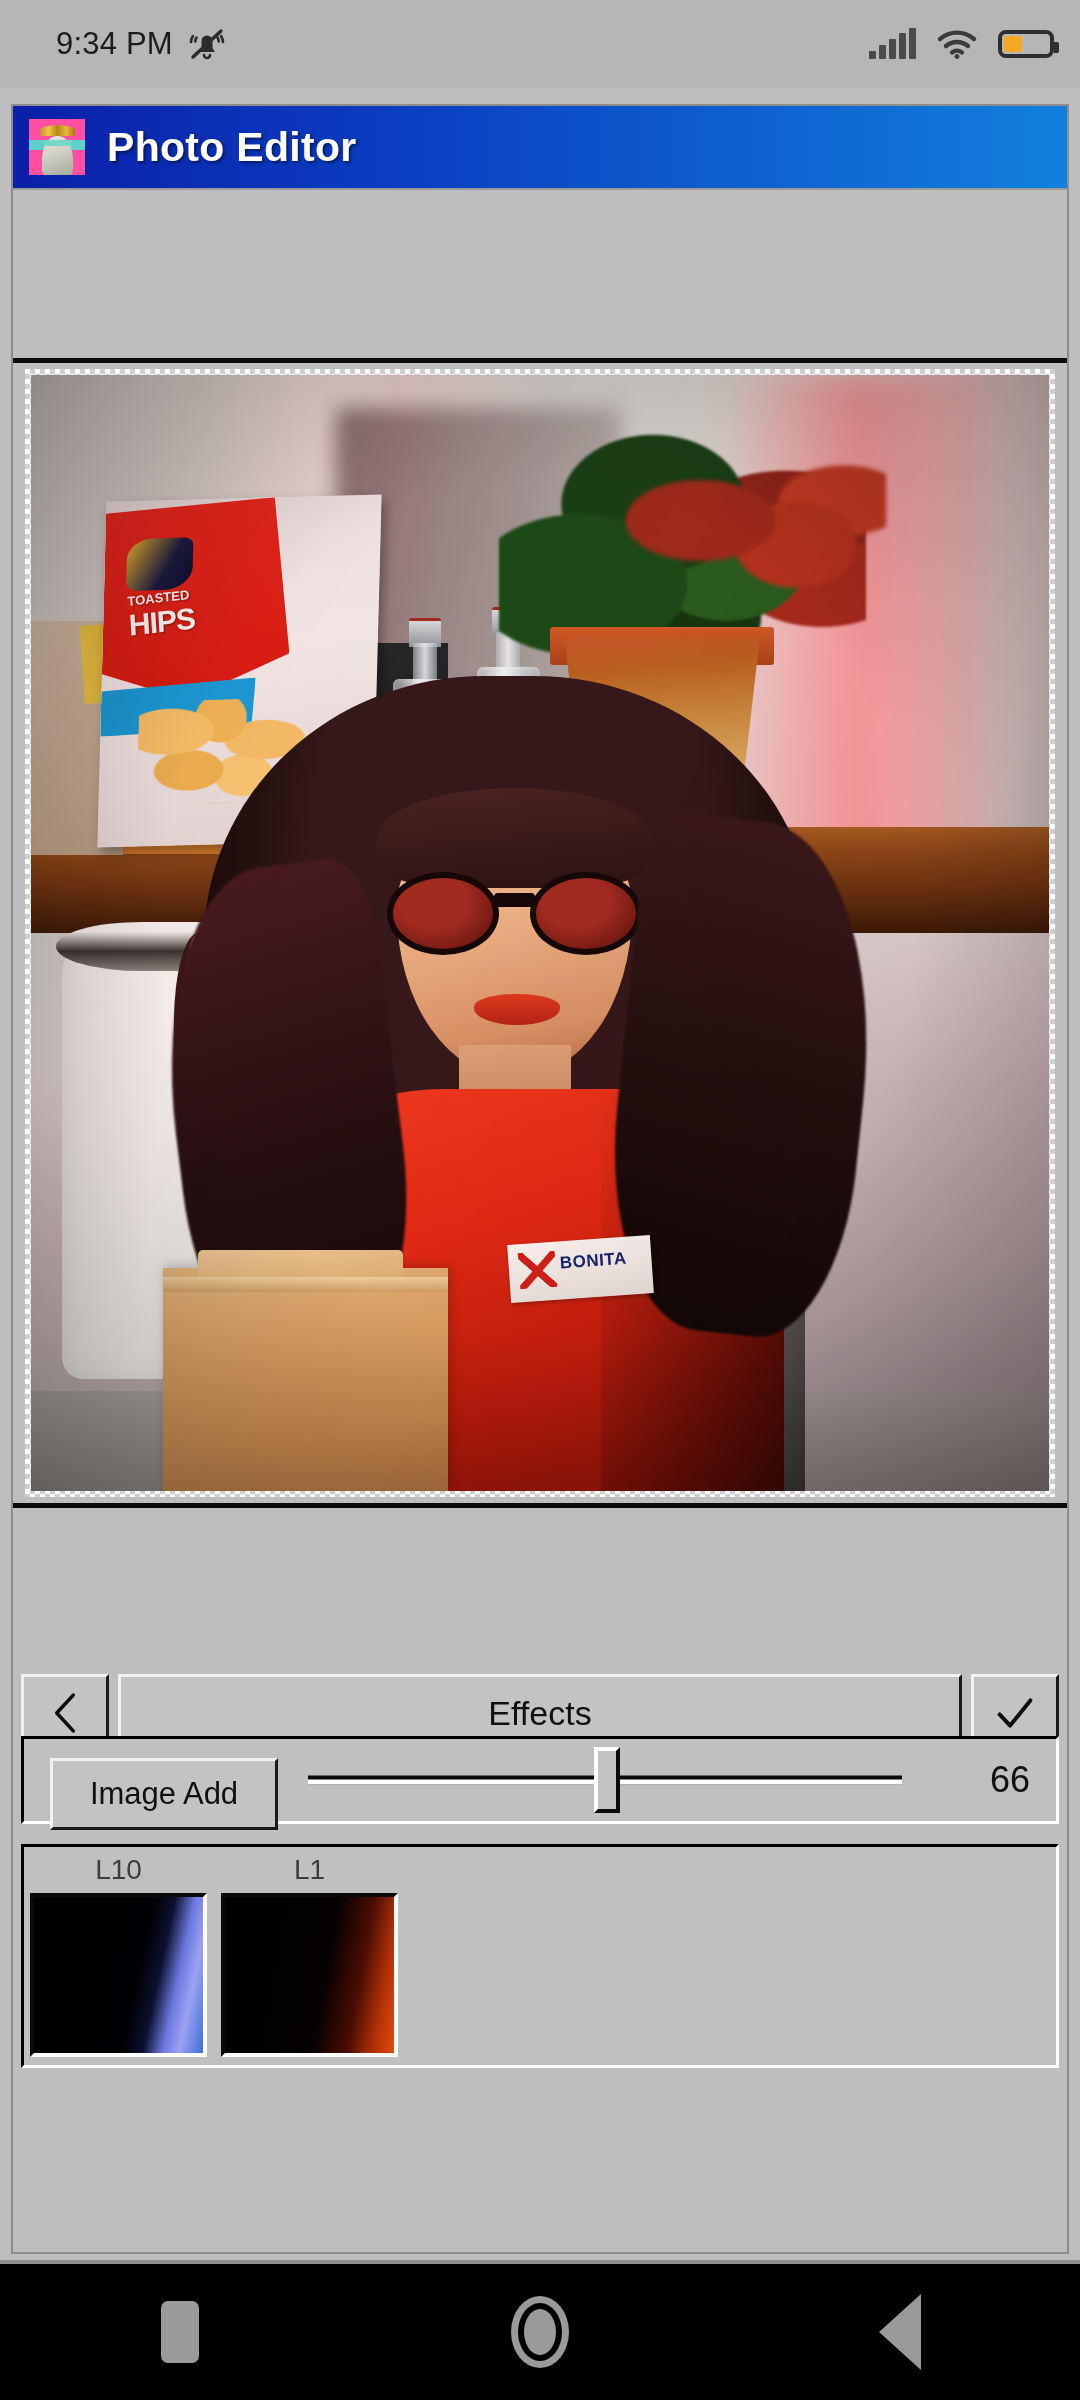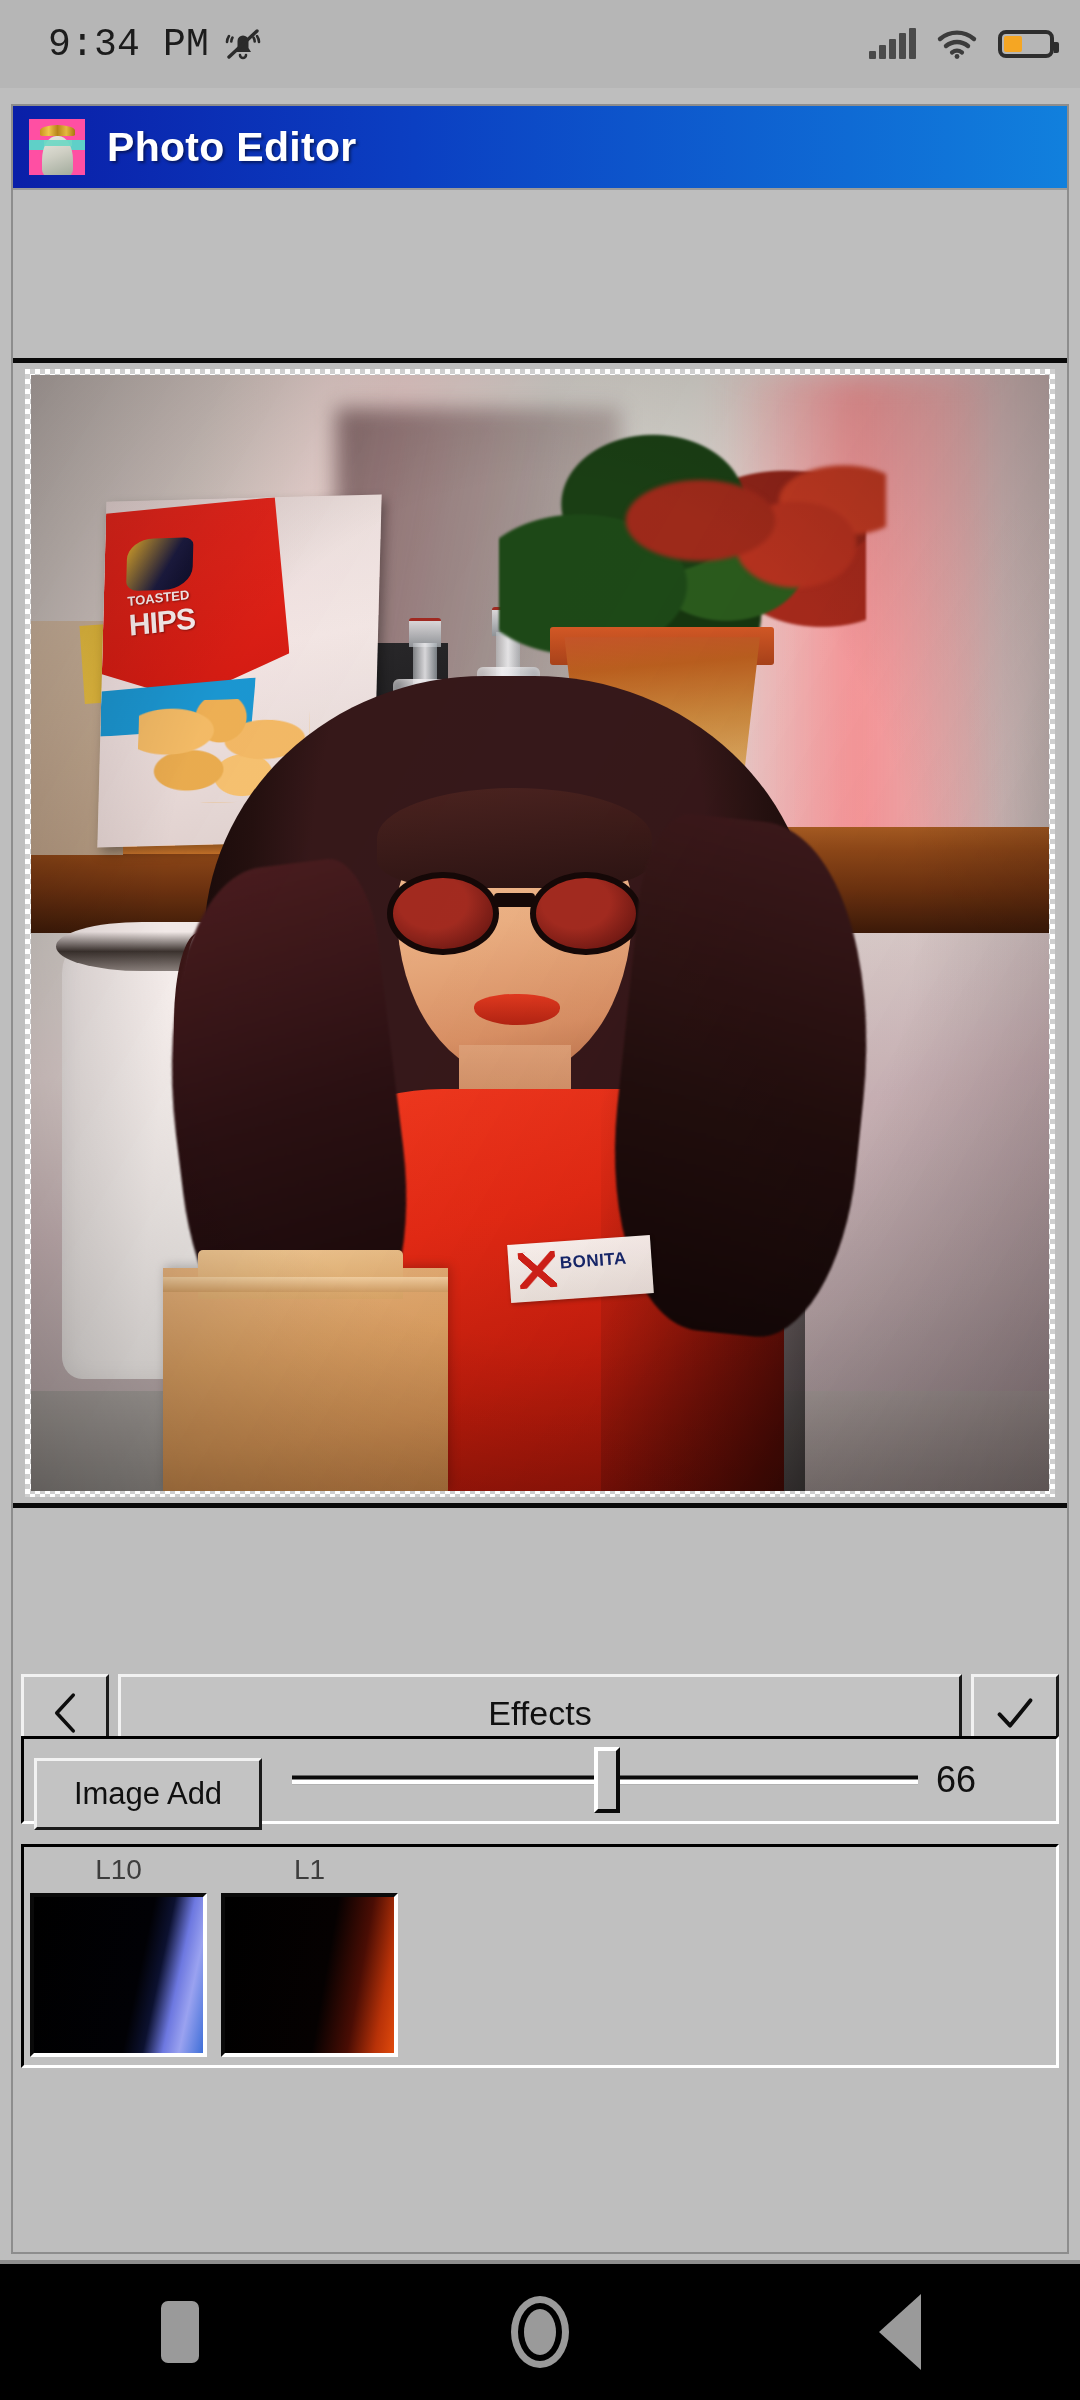--- a/index.html
+++ b/index.html
@@ -11,21 +11,21 @@
   }
 
   
   #statusbar{
     position:absolute; left:0; top:0; width:1080px; height:88px;
     background:#b6b6b6;
     display:flex; align-items:center; justify-content:space-between;
     padding:0 26px 0 48px;
   }
   #sb-left{ display:flex; align-items:center; gap:14px; }
-  #clock{ font-size:38px; color:#1c1c1c; font-family:Liberation Mono, monospace; letter-spacing:.2px;}
+  #clock{ font-size:31px; color:#1c1c1c; font-family:Liberation Sans, sans-serif; letter-spacing:.2px;margin-left:8px;}
   .sb-icons{ display:flex; align-items:center; gap:20px; }
 
   
   .signal{ display:flex; align-items:flex-end; gap:3px; height:30px;}
   .signal i{ display:block; width:7px; background:#4a4a4a; border-radius:1px;}
   .signal i:nth-child(1){height:8px;}
   .signal i:nth-child(2){height:14px;}
   .signal i:nth-child(3){height:20px;}
   .signal i:nth-child(4){height:26px;}
   .signal i:nth-child(5){height:31px;}
@@ -318,35 +318,35 @@
   #back-btn{ width:88px; height:100%; }
   #back-btn svg{ width:34px; height:44px;}
   #effects-btn{ flex:1; height:100%; font-size:34px; }
   #apply-btn{ width:88px; height:100%; }
   #apply-btn svg{ width:42px; height:42px;}
 
   #slider-row{
     position:absolute; left:8px; right:8px; top:96px; height:88px;
     border-top:3px solid #000; border-left:3px solid #000;
     border-right:3px solid #fff; border-bottom:3px solid #fff;
-    background:#c0c0c0; display:flex; align-items:center; padding:0 10px;
+    background:#c0c0c0; display:flex; align-items:center; padding:0 26px;
   }
   #image-add-btn{ width:228px; height:72px; font-size:31px; margin-right:16px;}
   #slider-wrap{ flex:1; position:relative; height:72px; }
   #track{
     position:absolute; left:14px; right:18px; top:50%; transform:translateY(-50%);
     height:9px; background:#0b0b0b; border-bottom:5px solid #ffffff;
   }
   #thumb{
     position:absolute; top:50%; transform:translate(-50%,-50%);
     width:26px; height:66px; background:#c3c3c3;
     border-top:4px solid #ffffff; border-left:4px solid #ffffff;
     border-right:4px solid #0a0a0a; border-bottom:4px solid #0a0a0a;
   }
-  #slider-value{ width:110px; text-align:left; font-size:36px; color:#111;}
+  #slider-value{ width:110px; text-align:right; font-size:36px; color:#111;}
 
   
   #thumbs-outer{
     position:absolute; left:8px; right:8px; top:204px; height:224px;
     border-top:3px solid #000; border-left:3px solid #000;
     border-right:3px solid #fff; border-bottom:3px solid #fff;
     background:#c0c0c0; overflow:hidden;
   }
   #thumbs-strip{
     position:absolute; left:6px; top:0; display:flex; gap:14px; height:100%;

